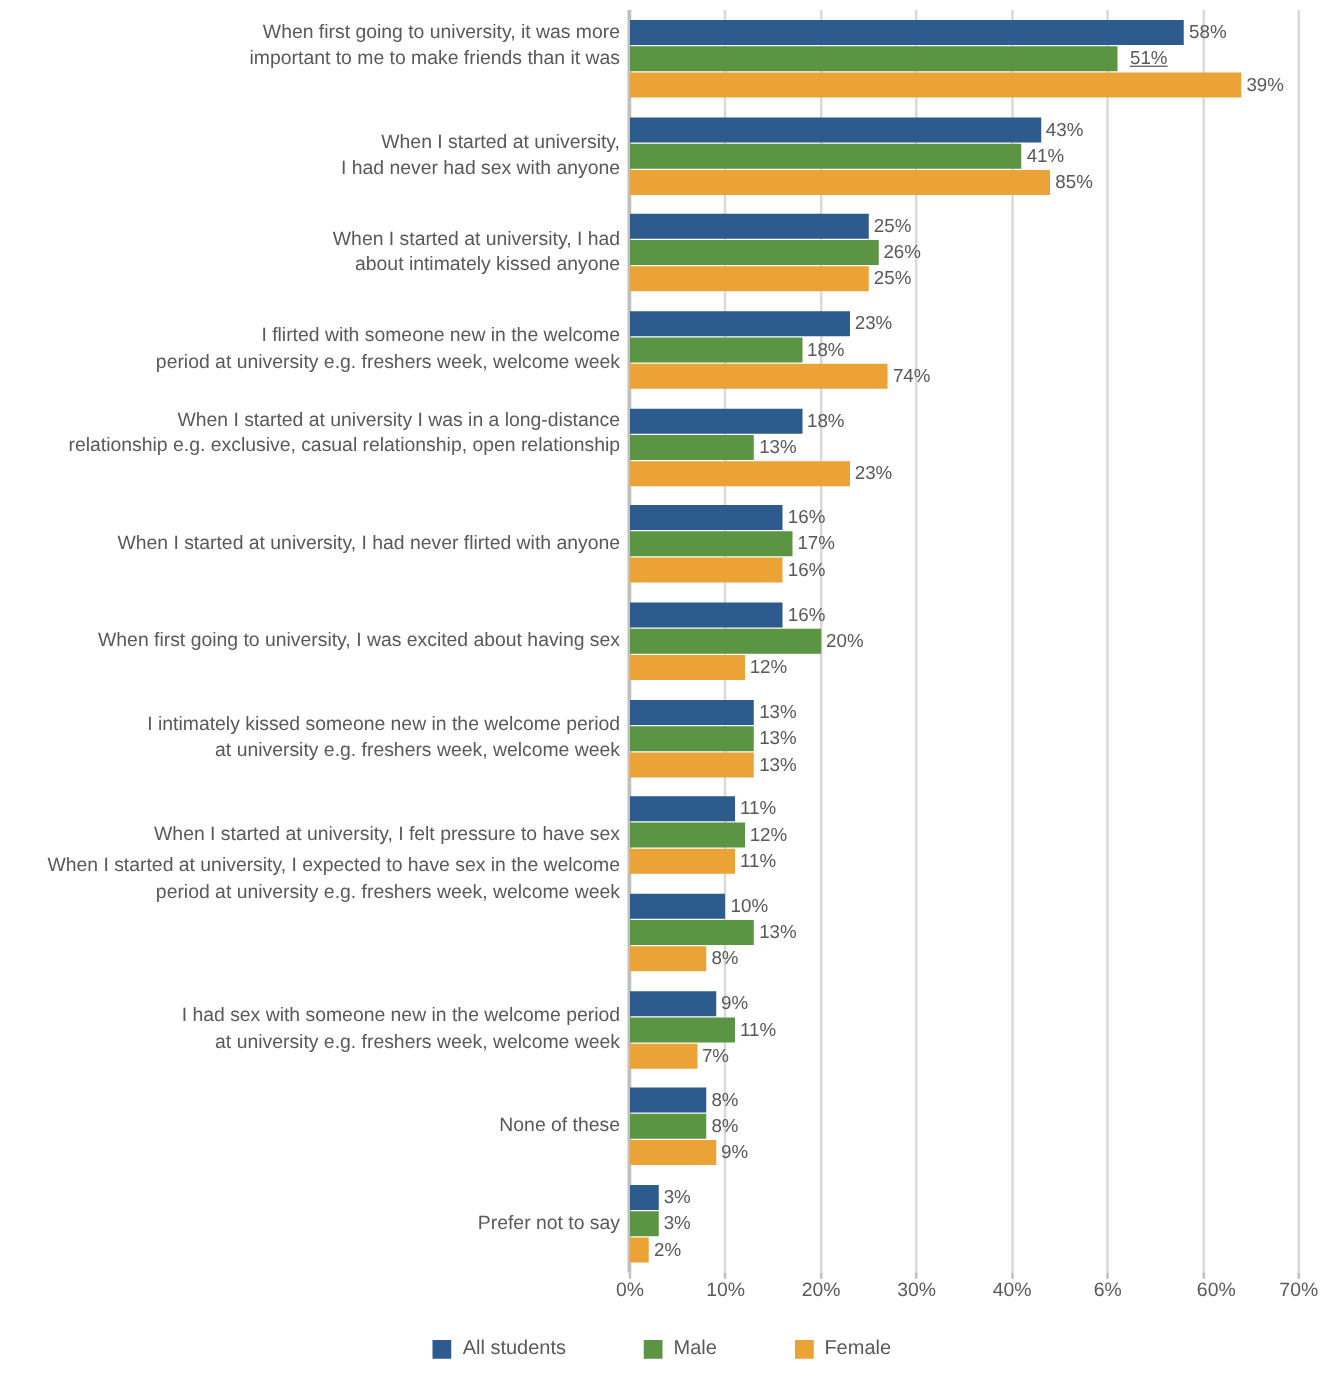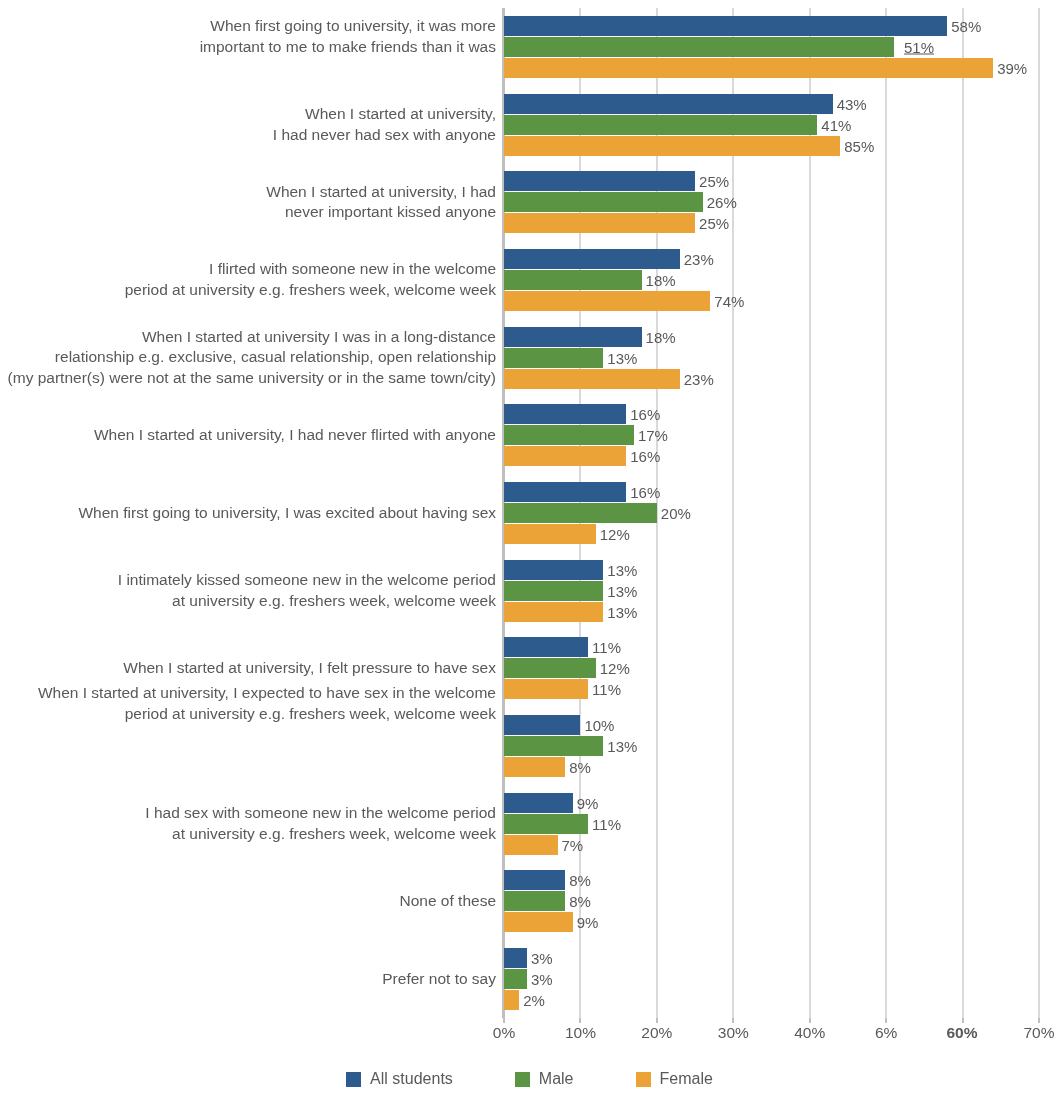--- a/index.html
+++ b/index.html
@@ -160,30 +160,29 @@
       <div class="cat-label" style="top: 8.09615px;">
         <div>When first going to university, it was more</div>
         <div>important to me to make friends than it was</div>
       </div>
       <div class="cat-label" style="top: 96.0385px;">
         <div>When I started at university,</div>
         <div>I had never had sex with anyone</div>
       </div>
       <div class="cat-label" style="top: 173.731px;">
         <div>When I started at university, I had</div>
-        <div>never important kissed anyone</div>
+        <div>about intimately kissed anyone</div>
       </div>
       <div class="cat-label" style="top: 251.423px;">
         <div>I flirted with someone new in the welcome</div>
         <div>period at university e.g. freshers week, welcome week</div>
       </div>
       <div class="cat-label" style="top: 318.865px;">
         <div>When I started at university I was in a long-distance</div>
         <div>relationship e.g. exclusive, casual relationship, open relationship</div>
-        <div>(my partner(s) were not at the same university or in the same town/city)</div>
       </div>
       <div class="cat-label" style="top: 494.75px;">
         <div>When first going to university, I was excited about having sex</div>
       </div>
       <div class="cat-label" style="top: 417.058px;">
         <div>When I started at university, I had never flirted with anyone</div>
       </div>
       <div class="cat-label" style="top: 562.192px;">
         <div>I intimately kissed someone new in the welcome period</div>
         <div>at university e.g. freshers week, welcome week</div>
@@ -412,21 +411,21 @@
       <div class="ticklabel" style="left: 76.4286px;">10%</div>
       <div class="tickmark" style="left: 151.857px;"></div>
       <div class="ticklabel" style="left: 152.857px;">20%</div>
       <div class="tickmark" style="left: 228.286px;"></div>
       <div class="ticklabel" style="left: 229.286px;">30%</div>
       <div class="tickmark" style="left: 304.714px;"></div>
       <div class="ticklabel" style="left: 305.714px; text-align: right;">40%</div>
       <div class="tickmark" style="left: 381.143px;"></div>
       <div class="ticklabel" style="left: 382.143px;">6%</div>
       <div class="tickmark" style="left: 457.571px;"></div>
-      <div class="ticklabel" style="left: 458px; font-weight: bold;">60%</div>
+      <div class="ticklabel" style="left: 469px;">60%</div>
       <div class="tickmark" style="left: 534px;"></div>
       <div class="ticklabel" style="left: 535px;">70%</div>
     </div>
 
   <div class="legend" id="legend">
       <div class="legend-item">
         <span class="legend-swatch" style="background: rgb(46, 91, 142);"></span>
         <span class="legend-text">All students</span>
       </div>
       <div class="legend-item">

